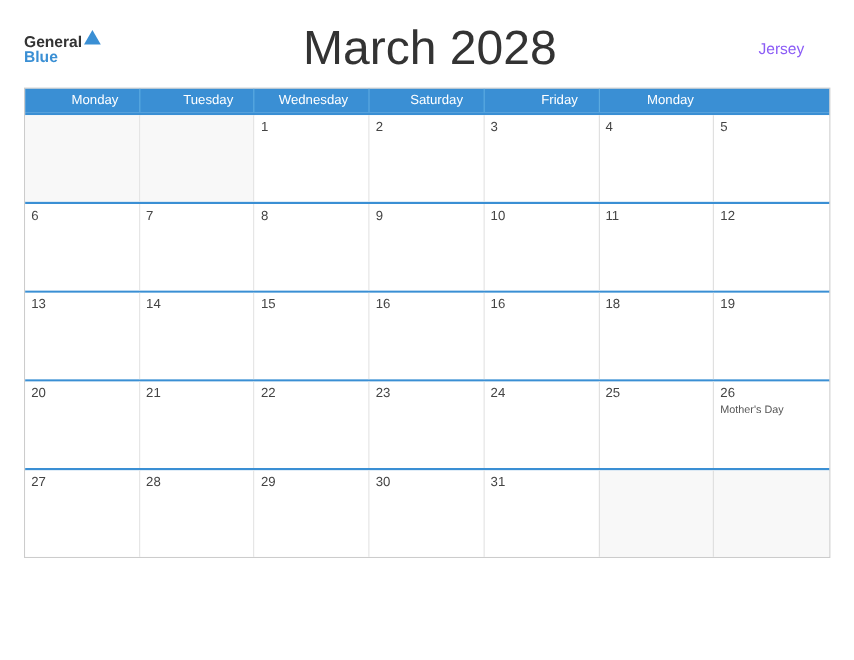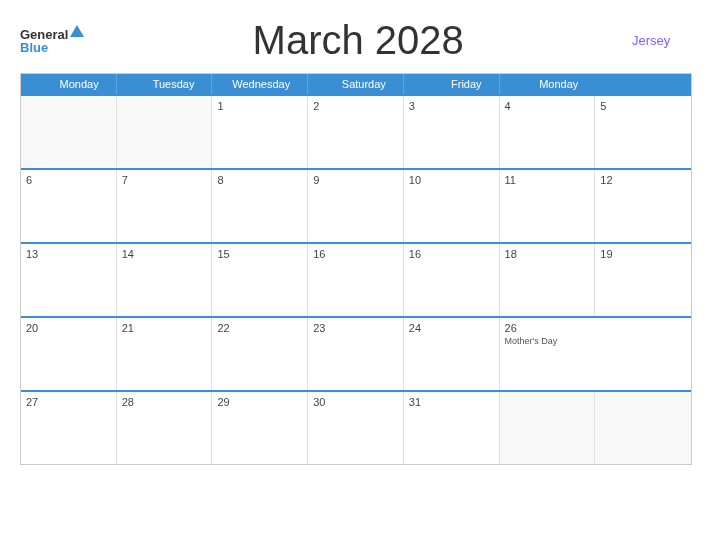--- a/index.html
+++ b/index.html
@@ -229,20 +229,23 @@
           <div class="cal-cell">
             <span class="day-number">22</span>
           </div>
           <div class="cal-cell">
             <span class="day-number">23</span>
           </div>
           <div class="cal-cell">
             <span class="day-number">24</span>
           </div>
           <div class="cal-cell">
+            <span class="day-number">25</span>
+          </div>
+          <div class="cal-cell">
             <span class="day-number">26</span>
             <span class="event-text">Mother's Day</span>
           </div>
         </div>
         <div class="cal-week">
           <div class="cal-cell">
             <span class="day-number">27</span>
           </div>
           <div class="cal-cell">
             <span class="day-number">28</span>

